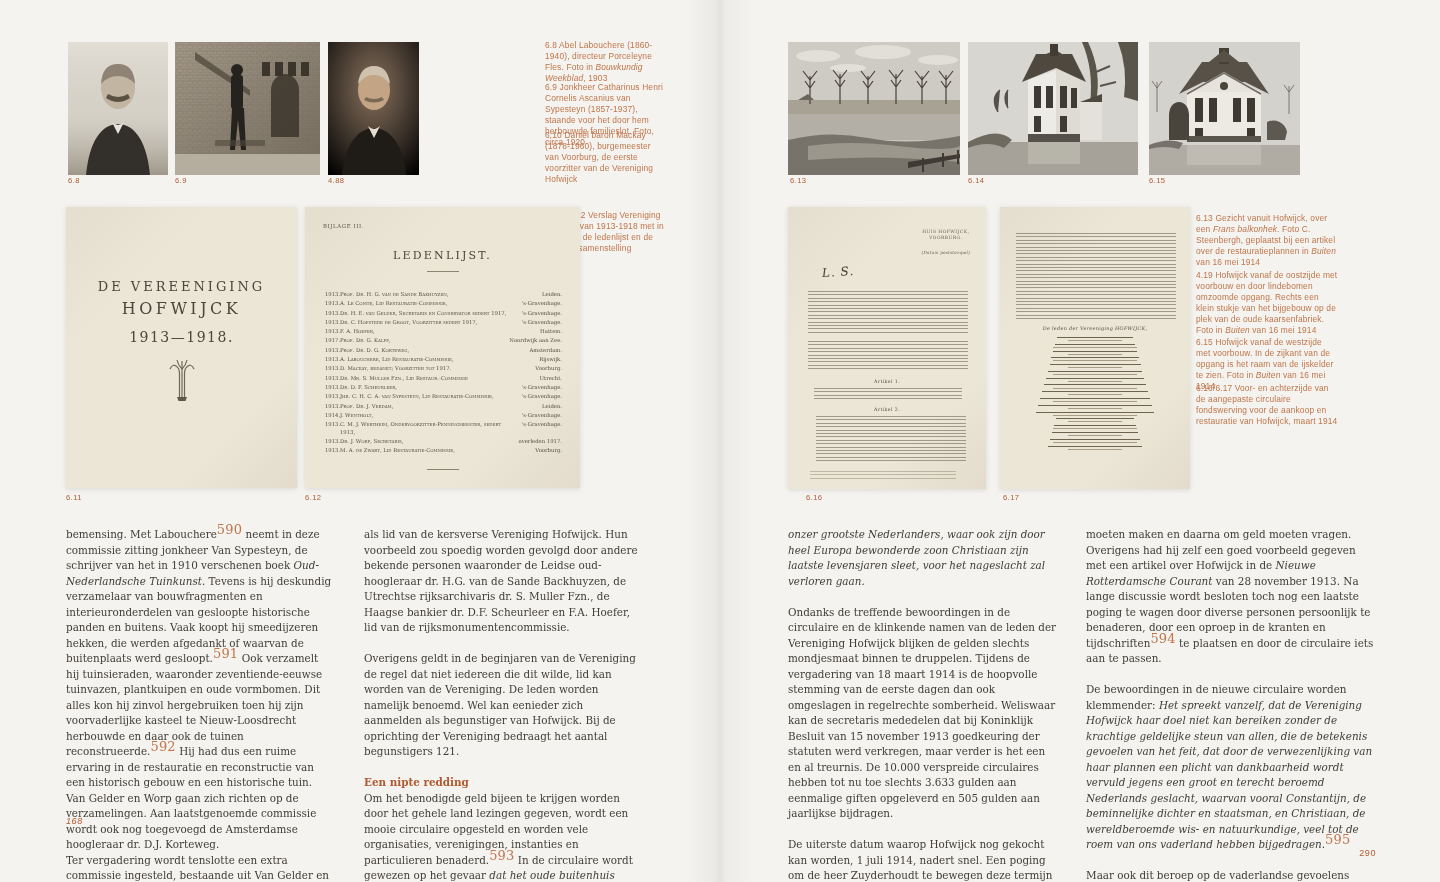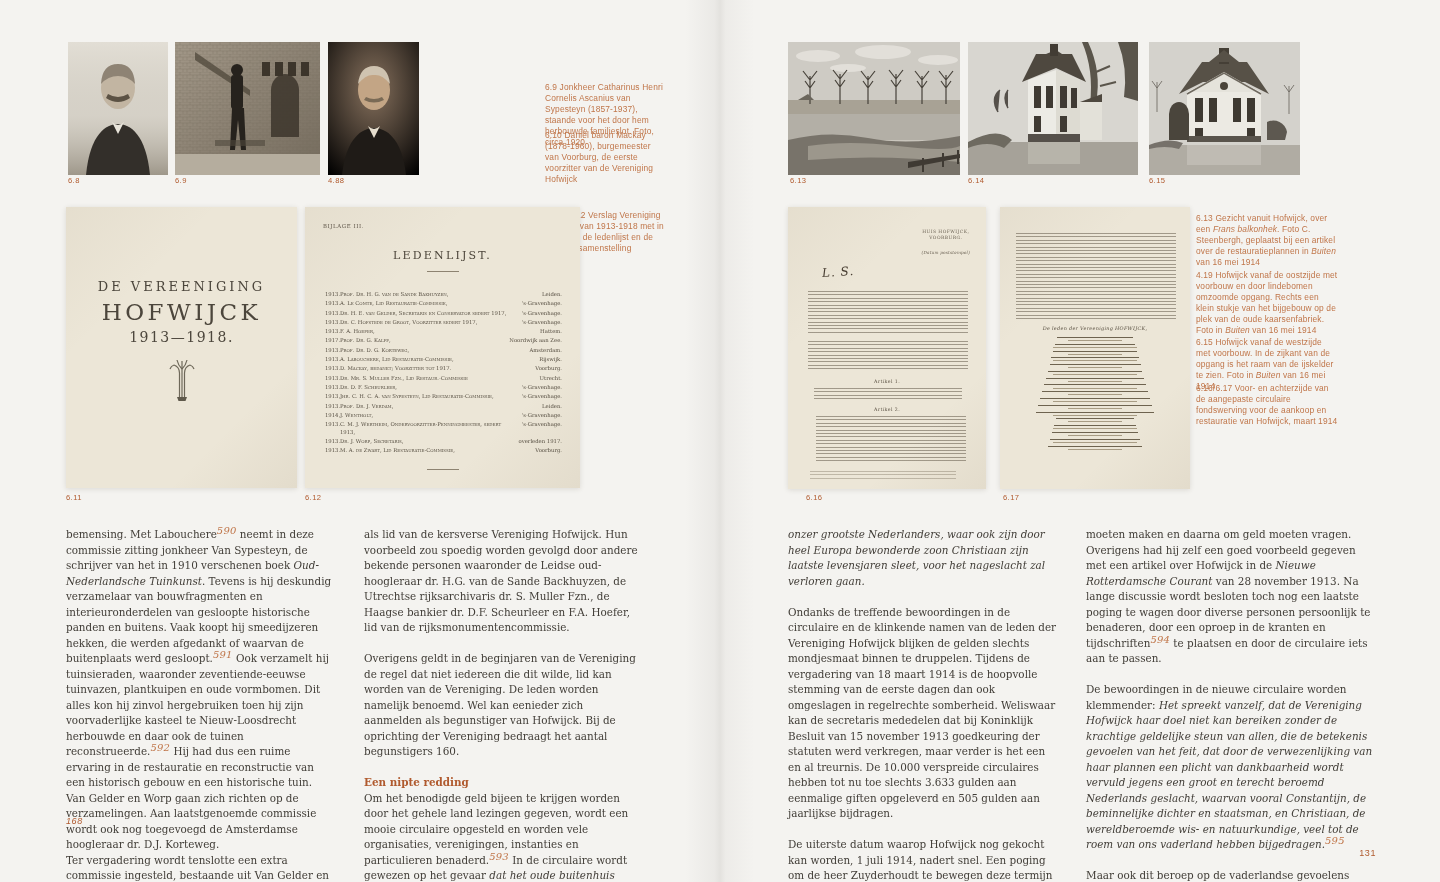--- a/index.html
+++ b/index.html
@@ -14,37 +14,37 @@
   .caption{position:absolute;font-family:"Liberation Sans",sans-serif;font-size:8.4px;
            line-height:11px;color:#c0764a;letter-spacing:.15px;}
   .caption p{margin:0;}
   .it{font-style:italic;}
   .doc{position:absolute;background:#ece6d7;box-shadow:0 1px 5px rgba(70,60,40,.14);}
   .doc-inner{position:absolute;inset:0;background:
       linear-gradient(135deg,rgba(120,100,70,.06),rgba(255,255,255,0) 30%),
       linear-gradient(315deg,rgba(120,100,70,.08),rgba(255,255,255,0) 25%);}
   .tp-text{position:absolute;left:0;right:0;text-align:center;color:#4c463c;}
   .tp1{top:72px;font-size:13px;letter-spacing:3px;}
-  .tp2{top:92px;font-size:23px;letter-spacing:3.5px;}
+  .tp2{top:92px;font-size:16px;letter-spacing:3.5px;}
   .tp3{top:122px;font-size:14px;letter-spacing:1.5px;}
   .ornament{position:absolute;left:0;right:0;top:150px;text-align:center;}
   .bijlage{position:absolute;left:18px;top:16px;font-size:5.4px;letter-spacing:.6px;color:#5c5346;}
   .ll-title{position:absolute;left:0;right:0;top:42px;text-align:center;font-size:11px;
             letter-spacing:2.2px;color:#4c453a;}
   .ll-rule{position:absolute;left:50%;transform:translateX(-50%);width:32px;height:1px;background:#8d8371;}
   .ll-rows{position:absolute;left:20px;right:18px;top:84px;color:#554d40;}
   .ll-row{display:flex;font-size:5.3px;line-height:7.4px;margin-bottom:1.9px;}
   .ll-year{flex:none;width:15px;}
   .ll-name{flex:1;padding-right:5px;font-variant:small-caps;}
   .ll-place{flex:none;text-align:right;}
   .bodycol{position:absolute;font-size:10.4px;line-height:15.5px;color:#413d37;text-align:left;}
   .bodycol p{margin:0;}
   .bodycol .gap{margin-top:15.5px;}
   .bodycol h3{margin:15.5px 0 0 0;font-size:10.4px;line-height:15.5px;color:#b05a2e;font-weight:bold;}
-  .bodycol sup{color:#c0764a;font-size:10px;line-height:0;letter-spacing:.2px;font-style:italic;}
+  .bodycol sup{color:#c0764a;font-size:13px;line-height:0;letter-spacing:.2px;}
   .pagenum{position:absolute;font-family:"Liberation Sans",sans-serif;font-size:9px;
            letter-spacing:.6px;color:#b05a2e;}
   
   .circ-head{position:absolute;right:16px;top:22px;text-align:center;color:#6a6153;
              font-size:4.4px;line-height:6px;letter-spacing:.5px;}
   .circ-stamp{margin-top:9px;font-style:italic;letter-spacing:.2px;font-size:4.2px;}
   .ls{position:absolute;left:34px;top:58px;font-size:12px;font-style:italic;color:#493f33;
       transform:rotate(-4deg);letter-spacing:1px;}
   .plines{background-image:repeating-linear-gradient(to bottom,rgba(86,76,60,.50) 0px,rgba(86,76,60,.50) 1px,rgba(0,0,0,0) 1px,rgba(0,0,0,0) 3.4px);}
   .plines-light{background-image:repeating-linear-gradient(to bottom,rgba(104,93,74,.34) 0px,rgba(104,93,74,.34) 1px,rgba(0,0,0,0) 1px,rgba(0,0,0,0) 3.4px);}
@@ -124,20 +124,23 @@
       <path d="M30,42 Q32,24 46,24 Q60,24 62,42 Q54,32 46,33 Q38,32 30,42 Z" fill="#cfc3b0"></path>
       <path d="M36,58 Q46,63 56,58 L54,55 Q46,59 38,55 Z" fill="#7a6a55"></path>
       <path d="M14,133 C18,96 34,86 46,86 C58,86 74,96 78,133 Z" fill="#1f1b17"></path>
       <path d="M40,84 L46,96 L52,84 Q46,90 40,84 Z" fill="#e5ddcd"></path>
     </svg>
   </div>
   <div class="figlabel" style="left:68px;top:176px;">6.8</div>
   <div class="figlabel" style="left:175px;top:176px;">6.9</div>
   <div class="figlabel" style="left:328px;top:176px;">4.88</div>
 
+  <div class="caption" style="left:545px;top:40px;width:120px;">
+      <p><span>6.8  Abel Labouchere (1860-1940), directeur Porceleyne Fles. Foto in </span><span class="it">Bouwkundig Weekblad</span><span>, 1903</span></p>
+    </div>
   <div class="caption" style="left:545px;top:82px;width:120px;">
       <p><span>6.9  Jonkheer Catharinus Henri Cornelis Ascanius van Sypesteyn (1857-1937), staande voor het door hem herbouwde familieslot. Foto, circa 1920</span></p>
     </div>
   <div class="caption" style="left:545px;top:130px;width:120px;">
       <p><span>6.10  Daniël baron Mackay (1878-1960), burgemeester van Voorburg, de eerste voorzitter van de Vereniging Hofwijck</span></p>
     </div>
   <div class="caption" style="left:545px;top:210px;width:120px;">
       <p><span>6.11 / 6.12  Verslag Vereniging Hofwijck van 1913-1918 met in bijlage III de ledenlijst en de bestuurssamenstelling</span></p>
     </div>
 
@@ -259,21 +262,21 @@
   </div>
   <div class="figlabel" style="left:66px;top:493px;">6.11</div>
   <div class="figlabel" style="left:305px;top:493px;">6.12</div>
 
   <div class="bodycol" style="left:66px;top:527px;width:268px;">
       <p><span>bemensing. Met Labouchere</span><sup>590</sup><span> neemt in deze commissie zitting jonkheer Van Sypesteyn, de schrijver van het in 1910 verschenen boek </span><span class="it">Oud-Nederlandsche Tuinkunst</span><span>. Tevens is hij deskundig verzamelaar van bouwfragmenten en interieuronderdelen van gesloopte historische panden en buitens. Vaak koopt hij smeedijzeren hekken, die werden afgedankt of waarvan de buitenplaats werd gesloopt.</span><sup>591</sup><span> Ook verzamelt hij tuinsieraden, waaronder zeventiende-eeuwse tuinvazen, plantkuipen en oude vormbomen. Dit alles kon hij zinvol hergebruiken toen hij zijn voorvaderlijke kasteel te Nieuw-Loosdrecht herbouwde en daar ook de tuinen reconstrueerde.</span><sup>592</sup><span> Hij had dus een ruime ervaring in de restauratie en reconstructie van een historisch gebouw en een historische tuin. Van Gelder en Worp gaan zich richten op de verzamelingen. Aan laatstgenoemde commissie wordt ook nog toegevoegd de Amsterdamse hoogleraar dr. D.J. Korteweg.</span></p>
       <p><span>Ter vergadering wordt tenslotte een extra commissie ingesteld, bestaande uit Van Gelder en Wertheim. Zij zullen zich belasten met administratieve zaken, zoals het rondzenden van circulaires om leden en geld te werven alsmede het verkrijgen van goedkeuring der statuten.</span></p>
     </div>
   <div class="bodycol" style="left:364px;top:527px;width:278px;">
       <p><span>als lid van de kersverse Vereniging Hofwijck. Hun voorbeeld zou spoedig worden gevolgd door andere bekende personen waaronder de Leidse oud-hoogleraar dr. H.G. van de Sande Backhuyzen, de Utrechtse rijksarchivaris dr. S. Muller Fzn., de Haagse bankier dr. D.F. Scheurleer en F.A. Hoefer, lid van de rijksmonumentencommissie.</span></p>
-      <p class="gap"><span>Overigens geldt in de beginjaren van de Vereniging de regel dat niet iedereen die dit wilde, lid kan worden van de Vereniging. De leden worden namelijk benoemd. Wel kan eenieder zich aanmelden als begunstiger van Hofwijck. Bij de oprichting der Vereniging bedraagt het aantal begunstigers 160.</span></p>
+      <p class="gap"><span>Overigens geldt in de beginjaren van de Vereniging de regel dat niet iedereen die dit wilde, lid kan worden van de Vereniging. De leden worden namelijk benoemd. Wel kan eenieder zich aanmelden als begunstiger van Hofwijck. Bij de oprichting der Vereniging bedraagt het aantal begunstigers 121.</span></p>
       <h3><span>Een nipte redding</span></h3>
       <p><span>Om het benodigde geld bijeen te krijgen worden door het gehele land lezingen gegeven, wordt een mooie circulaire opgesteld en worden vele organisaties, verenigingen, instanties en particulieren benaderd.</span><sup>593</sup><span> In de circulaire wordt gewezen op het gevaar </span><span class="it">dat het oude buitenhuis Hofwijck zal worden gesloopt, en de bijbehorende tuin voor bouwterrein verkocht, en dat dus, na het zo te betreuren verlies van Huygens' grote huis aan het Plein te 's-Gravenhage, ook deze laatste nog bestaande woning van een</span></p>
     </div>
   <div class="pagenum" style="left:66px;top:816px;font-style:italic;">168</div>
 
   <div class="photo" style="left:788px;top:42px;width:172px;height:133px;">
     <svg viewBox="0 0 172 133" preserveAspectRatio="none">
       <rect width="172" height="70" fill="#cecbc4"></rect>
       <g fill="#e2dfd9">
           <ellipse cx="30" cy="14" rx="22" ry="6"></ellipse>
@@ -448,14 +451,14 @@
   <div class="bodycol" style="left:788px;top:527px;width:272px;">
       <p><span class="it">onzer grootste Nederlanders, waar ook zijn door heel Europa bewonderde zoon Christiaan zijn laatste levensjaren sleet, voor het nageslacht zal verloren gaan.</span></p>
       <p class="gap"><span>Ondanks de treffende bewoordingen in de circulaire en de klinkende namen van de leden der Vereniging Hofwijck blijken de gelden slechts mondjesmaat binnen te druppelen. Tijdens de vergadering van 18 maart 1914 is de hoopvolle stemming van de eerste dagen dan ook omgeslagen in regelrechte somberheid. Weliswaar kan de secretaris mededelen dat bij Koninklijk Besluit van 15 november 1913 goedkeuring der statuten werd verkregen, maar verder is het een en al treurnis. De 10.000 verspreide circulaires hebben tot nu toe slechts 3.633 gulden aan eenmalige giften opgeleverd en 505 gulden aan jaarlijkse bijdragen.</span></p>
       <p class="gap"><span>De uiterste datum waarop Hofwijck nog gekocht kan worden, 1 juli 1914, nadert snel. Een poging om de heer Zuyderhoudt te bewegen deze termijn te verlengen tot de volledige huurperiode van vijf jaar, was mislukt. De heer Muller merkt op dat de zaak niet goed is aangepakt. Er zijn misschien 250 landgenoten die wel eens van Hofwijck gehoord hebben, zeker niet veel meer. Men had dus eerst in dagbladen en tijdschriften Hofwijck bekend</span></p>
     </div>
   <div class="bodycol" style="left:1086px;top:527px;width:292px;">
       <p><span>moeten maken en daarna om geld moeten vragen. Overigens had hij zelf een goed voorbeeld gegeven met een artikel over Hofwijck in de </span><span class="it">Nieuwe Rotterdamsche Courant</span><span> van 28 november 1913. Na lange discussie wordt besloten toch nog een laatste poging te wagen door diverse personen persoonlijk te benaderen, door een oproep in de kranten en tijdschriften</span><sup>594</sup><span> te plaatsen en door de circulaire iets aan te passen.</span></p>
       <p class="gap"><span>De bewoordingen in de nieuwe circulaire worden klemmender: </span><span class="it">Het spreekt vanzelf, dat de Vereniging Hofwijck haar doel niet kan bereiken zonder de krachtige geldelijke steun van allen, die de betekenis gevoelen van het feit, dat door de verwezenlijking van haar plannen een plicht van dankbaarheid wordt vervuld jegens een groot en terecht beroemd Nederlands geslacht, waarvan vooral Constantijn, de beminnelijke dichter en staatsman, en Christiaan, de wereldberoemde wis- en natuurkundige, veel tot de roem van ons vaderland hebben bijgedragen.</span><sup>595</sup></p>
       <p class="gap"><span>Maar ook dit beroep op de vaderlandse gevoelens helpt niet echt en levert niet veel meer geld op.</span></p>
     </div>
-  <div class="pagenum" style="right:64px;top:848px;text-align:right;">131</div>
+  <div class="pagenum" style="right:64px;top:848px;text-align:right;">290</div>
 </div>
 
 </body></html>

